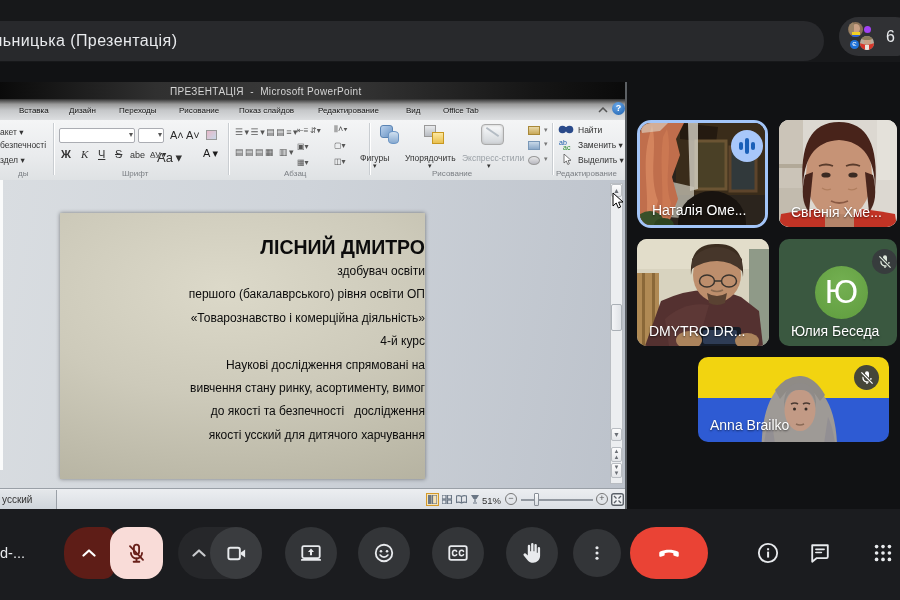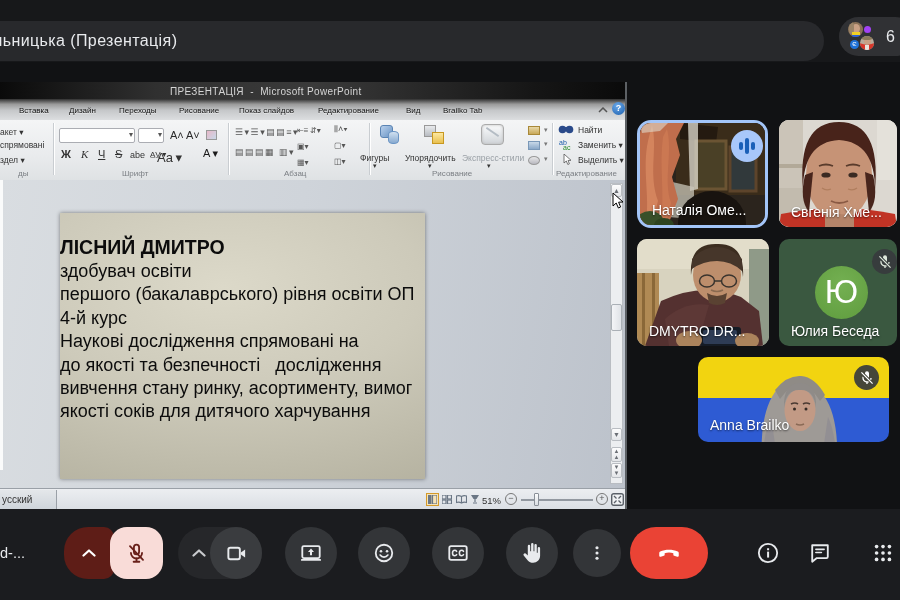--- a/index.html
+++ b/index.html
@@ -17,23 +17,23 @@
 #ppt-title span{position:absolute;left:170px;top:4px;font-size:10px;color:#d5d5d5;letter-spacing:.35px}
 #ppt-menu{left:0;top:17px;width:627px;height:21px;background:linear-gradient(#303030 0%,#9a9a9a 25%,#c6c8ca 55%,#dcdee0 100%)}
 .mtab{position:absolute;top:7px;font-size:8px;color:#111;text-shadow:0 1px 0 rgba(255,255,255,.5)}
 #ppt-ribbon{left:0;top:38px;width:627px;height:60px;background:linear-gradient(#f4f5f6,#e9ebed 60%,#dfe2e4)}
 .rsep{position:absolute;top:3px;width:1px;height:52px;background:#c9cdd1;box-shadow:1px 0 0 #fff}
 .rlbl{position:absolute;top:49px;font-size:8px;color:#7a7e83;white-space:nowrap}
 .rtxt{position:absolute;font-size:8.5px;color:#333;white-space:nowrap}
 .combo{position:absolute;height:15px;background:#fff;border:1px solid #abadb3;border-radius:2px}
 .combo:after{content:"▾";position:absolute;right:1px;top:1px;font-size:8px;color:#555}
 #ppt-slidearea{left:0;top:98px;width:627px;height:308px;background:linear-gradient(100deg,#d9dde1 0%,#cfd4da 45%,#bcc2cb 100%)}
-#slide{left:60px;top:33px;width:365px;height:266px;background:radial-gradient(ellipse 120% 90% at 45% 28%,#dcd9c9 0%,#cdcaba 45%,#b2af9d 100%);box-shadow:0 0 4px rgba(0,0,0,.45);color:#0c0c0c;text-align:left}
+#slide{left:60px;top:33px;width:365px;height:266px;background:radial-gradient(ellipse 120% 90% at 45% 28%,#dcd9c9 0%,#cdcaba 45%,#b2af9d 100%);box-shadow:0 0 4px rgba(0,0,0,.45);color:#0c0c0c;text-align:right}
 #slide .t{font-weight:bold;font-size:19.5px;line-height:26px;white-space:nowrap}
-#slide .l{font-size:18px;line-height:23.4px;white-space:nowrap}
+#slide .l{font-size:12px;line-height:23.4px;white-space:nowrap}
 #vsb{left:610px;top:3px;width:13px;height:301px;background:#eceef0;border:1px solid #b9bdc2}
 .sbtn{position:absolute;left:0px;width:11px;height:13px;background:linear-gradient(#fdfdfd,#e4e6e9);border:1px solid #b9bdc2;border-radius:2px;font-size:7px;color:#6b6f75;text-align:center;line-height:11px}
 #sthumb{position:absolute;left:0px;top:120px;width:11px;height:27px;background:linear-gradient(90deg,#f4f5f7,#dfe2e6);border:1px solid #aab0b6;border-radius:2px}
 #ppt-status{left:0;top:406px;width:627px;height:38px;background:linear-gradient(#eceef1,#ccd2d9);border-top:1px solid #9aa0a7}
 #ppt-redge{left:625px;top:0;width:2px;height:427px;background:#5c6064}
 
 .tile{position:absolute;border-radius:10px;overflow:hidden}
 .name{position:absolute;left:12px;bottom:7px;font-size:14px;color:#fff;text-shadow:0 1px 2px rgba(0,0,0,.6);white-space:nowrap}
 .micoff{position:absolute;top:8px;right:9px;width:25px;height:25px;border-radius:50%;background:rgba(55,58,61,.92);display:flex;align-items:center;justify-content:center}
 
@@ -68,30 +68,30 @@
         <span>ПРЕЗЕНТАЦІЯ &nbsp;-&nbsp; Microsoft PowerPoint</span>
       </div>
     <div class="abs" id="ppt-menu">
       <span class="mtab" style="left:19px">Вставка</span>
       <span class="mtab" style="left:69px">Дизайн</span>
       <span class="mtab" style="left:119px">Переходы</span>
       <span class="mtab" style="left:179px">Рисование</span>
       <span class="mtab" style="left:239px">Показ слайдов</span>
       <span class="mtab" style="left:318px">Редактирование</span>
       <span class="mtab" style="left:406px">Вид</span>
-      <span class="mtab" style="left:443px">Brailko Tab</span>
+      <span class="mtab" style="left:443px">Office Tab</span>
       <svg width="10" height="6" viewBox="0 0 10 6" style="position:absolute;left:598px;top:8px">
           <path d="M1 5 5 1 9 5" stroke="#555" stroke-width="1.5" fill="none"></path>
         </svg>
       <span style="position:absolute;left:612px;top:3px;width:13px;height:13px;border-radius:50%;background:radial-gradient(circle at 40% 30%,#6aa8e8,#1b5fae);color:#fff;font-size:9px;font-weight:bold;text-align:center;line-height:13px">?</span>
     </div>
     <div class="abs" id="ppt-ribbon">
 
       <span class="rtxt" style="left:0;top:7px">акет ▾</span>
-      <span class="rtxt" style="left:0;top:20px">спрямовані</span>
+      <span class="rtxt" style="left:0;top:20px">безпечності</span>
       <span class="rtxt" style="left:0;top:35px">здел ▾</span>
       <span class="rlbl" style="left:18px">ды</span>
       <div class="rsep" style="left:53px"></div>
 
       <div class="combo" style="left:59px;top:8px;width:76px"></div>
       <div class="combo" style="left:138px;top:8px;width:26px"></div>
       <span class="rtxt" style="left:170px;top:9px;font-size:11px;color:#2a2a2a">A˄ A˅</span>
       <div class="abs" style="left:206px;top:10px;width:11px;height:10px;background:linear-gradient(135deg,#e8b8c8,#c8d8e8);border:1px solid #999"></div>
       <span class="rtxt" style="left:61px;top:28px;font-size:11px;font-weight:bold">Ж</span>
       <span class="rtxt" style="left:81px;top:28px;font-size:11px;font-style:italic;font-family:'Liberation Serif',serif">К</span>
@@ -152,25 +152,26 @@
         </svg>
       <span class="rtxt" style="left:578px;top:35px">Выделить ▾</span>
       <span class="rlbl" style="left:556px">Редактирование</span>
     </div>
     <div class="abs" id="ppt-slidearea">
       <div class="abs" style="left:0;top:0;width:3px;height:290px;background:#fafbfb"></div>
       <div class="abs" id="slide">
         <div style="margin-top:21px" class="t">ЛІСНИЙ ДМИТРО</div>
         <div class="l">здобувач освіти</div>
         <div class="l">першого (бакалаврського) рівня освіти ОП</div>
+        <div class="l">«Товарознавство і комерційна діяльність»</div>
         <div class="l">4-й курс</div>
         <div class="l">Наукові дослідження спрямовані на</div>
+        <div class="l">вивчення стану ринку, асортименту, вимог</div>
         <div class="l">до якості та безпечності&nbsp;&nbsp; дослідження</div>
-        <div class="l">вивчення стану ринку, асортименту, вимог</div>
-        <div class="l">якості соків для дитячого харчування</div>
+        <div class="l">якості усский для дитячого харчування</div>
       </div>
       <div class="abs" id="vsb">
         <div class="sbtn" style="top:0px">▲</div>
         <div id="sthumb"></div>
         <div class="sbtn" style="top:244px">▼</div>
         <div class="sbtn" style="top:263px;height:15px;line-height:6px;font-size:6px">▲<br>▲</div>
         <div class="sbtn" style="top:279px;height:15px;line-height:6px;font-size:6px">▼<br>▼</div>
       </div>
       <svg width="12" height="18" viewBox="0 0 12 18" style="position:absolute;left:612px;top:12px">
           <path d="M1 1 L1 14 L4.2 11 L6.4 16 L8.6 15 L6.6 10.2 L11 10 Z" fill="#fff" stroke="#000" stroke-width="1"></path>

